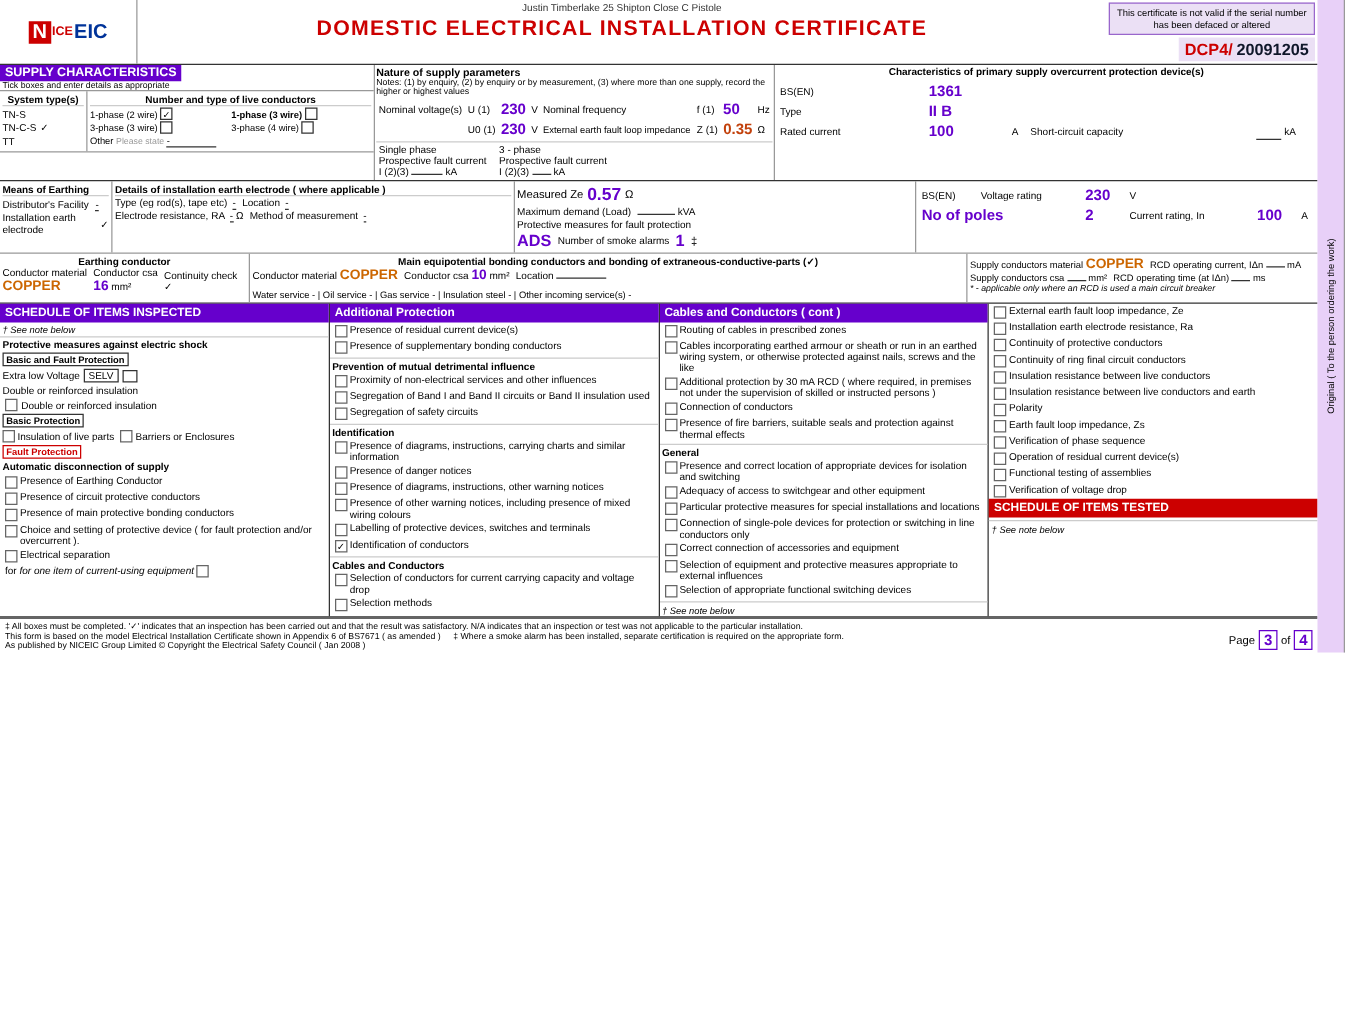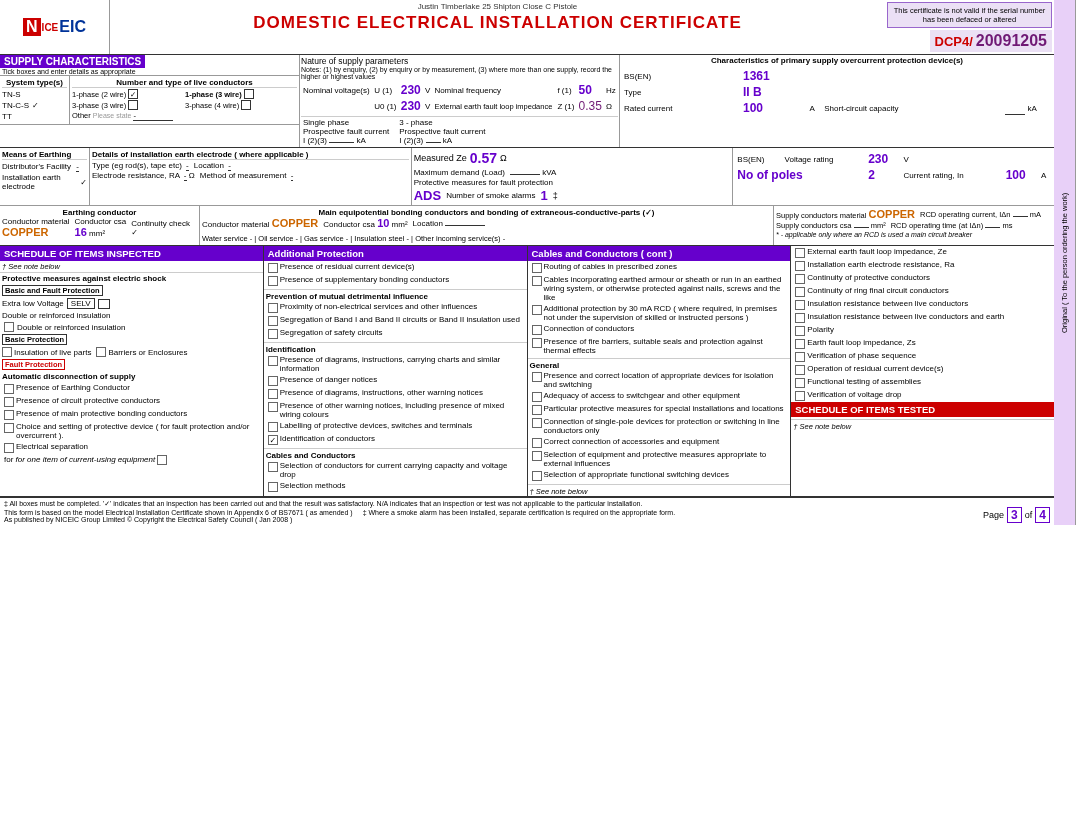--- a/index.html
+++ b/index.html
@@ -33,21 +33,21 @@
         <div style="font-size:8px; color:#333;">Justin Timberlake  25 Shipton Close  C Pistole</div>
         <div style="font-size:17px; font-weight:bold; color:#cc0000; letter-spacing:1px; margin-top:2px;">DOMESTIC ELECTRICAL INSTALLATION CERTIFICATE</div>
       </div>
 
       <div style="display:flex; flex-direction:column; align-items:flex-end; padding:2px; gap:2px;">
         <div style="background:#ebe0f5; border:1px solid #9966cc; padding:3px 5px; font-size:7.5px; max-width:165px; text-align:center;">
           <span>This certificate is not valid if the serial number has been defaced or altered</span>
         </div>
         <div style="display:flex; align-items:center; background:#ebe0f5; padding:2px 5px; gap:3px;">
           <span style="font-size:13px; font-weight:bold; color:#cc0000;">DCP4/</span>
-          <span style="font-size:16px; font-weight:bold; color:#701a75;">20091205</span>
+          <span style="font-size:13px; font-weight:bold; color:#0f172a;">20091205</span>
         </div>
       </div>
     </div>
 
     <div style="border-bottom: 1px solid #333;">
       <div style="display:flex;">
 
         <div style="border-right:1px solid #999; flex:0 0 300px;">
           <div style="background:#6600cc; color:white; font-weight:bold; font-size:10px; padding:1px 4px; display:inline-block;">SUPPLY CHARACTERISTICS</div>
           <div style="font-size:7px; padding:0 2px; border-bottom:1px solid #999;">Tick boxes and enter details as appropriate</div>
@@ -80,21 +80,21 @@
                   <span>3-phase (4 wire)</span>
                   <span style="border:1px solid #333; width:10px; height:10px; display:inline-block;"></span>
                 </div>
               </div>
               <div style="font-size:7.5px; margin-top:1px;">Other <span style="font-size:7px; color:#999;">Please state</span> <span style="border-bottom:1px solid #333; display:inline-block; width:40px;"> -</span></div>
             </div>
           </div>
         </div>
 
         <div style="border-right:1px solid #999; flex:0 0 320px; padding:1px;">
-          <div style="font-size:8.5px; font-weight:normal;">Nature of supply parameters</div>
+          <div style="font-size:8.5px; font-weight:bold;">Nature of supply parameters</div>
           <div style="font-size:7px;">Notes: (1) by enquiry, (2) by enquiry or by measurement, (3) where more than one supply, record the higher or highest values</div>
 
           <table style="width:100%; border-collapse:collapse; font-size:8px; margin-top:2px;">
             <tbody>
                 <tr>
               <td style="padding:1px 2px;">Nominal voltage(s)</td>
               <td style="padding:1px 2px;">U (1)</td>
               <td style="padding:1px 2px; font-weight:bold; color:#6600cc; font-size:12px;">230</td>
               <td style="padding:1px 2px;">V</td>
               <td style="padding:1px 2px;">Nominal frequency</td>
@@ -102,21 +102,21 @@
               <td style="padding:1px 2px; font-weight:bold; color:#6600cc; font-size:12px;">50</td>
               <td style="padding:1px 2px;">Hz</td>
             </tr>
             <tr>
               <td></td>
               <td style="padding:1px 2px;">U0 (1)</td>
               <td style="padding:1px 2px; font-weight:bold; color:#6600cc; font-size:12px;">230</td>
               <td style="padding:1px 2px;">V</td>
               <td style="padding:1px 2px; font-size:7.5px;">External earth fault loop impedance</td>
               <td style="padding:1px 2px;">Z (1)</td>
-              <td style="padding:1px 2px; font-weight:normal; color:#701a75; font-size:12px;text-align:center;">0.35</td>
+              <td style="padding:1px 2px; font-weight:bold; color:#c2410c; font-size:12px;text-align:center;">0.35</td>
               <td style="padding:1px 2px;">Ω</td>
             </tr>
           </tbody>
             </table>
 
           <div style="display:flex; border-top:1px solid #ccc; margin-top:2px; font-size:8px; gap:10px; padding:1px 2px;">
             <div>
               <span>Single phase</span><br>
               <span>Prospective fault current</span><br>
               <span>I (2)(3)</span>

